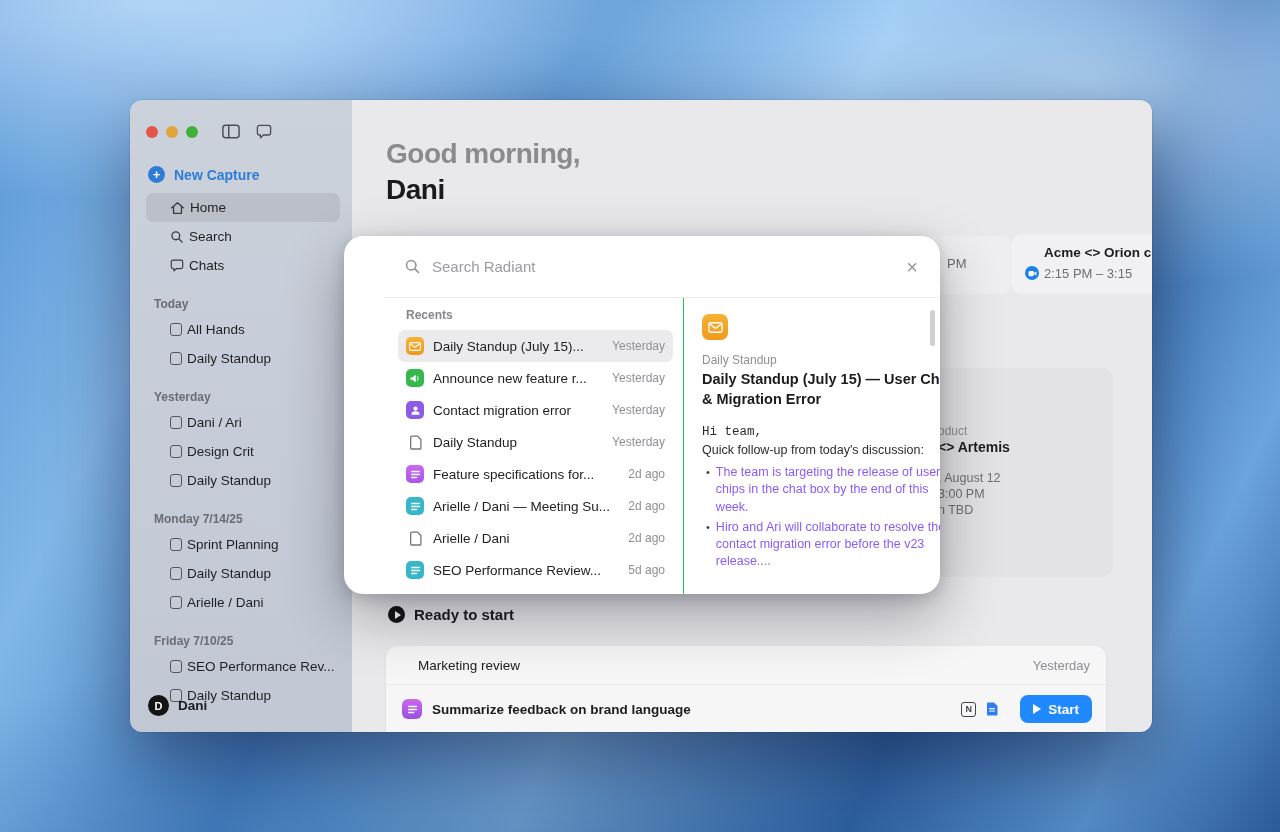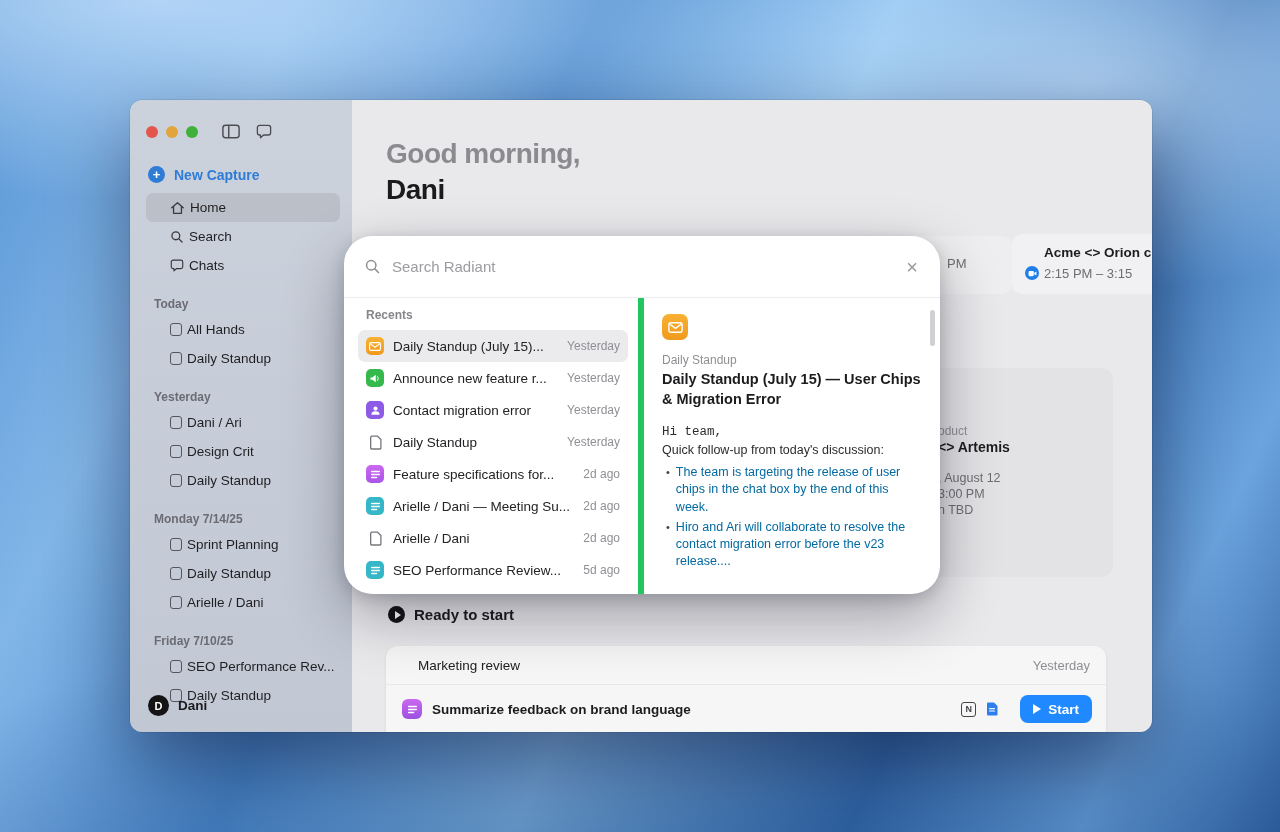--- a/index.html
+++ b/index.html
@@ -90,29 +90,30 @@
   .src-icons { display:flex; align-items:center; gap:10px; margin-right:12px; }
   .notion-box { width:15px; height:15px; border:1.5px solid #44444a; border-radius:3px; color:#44444a; font-size:9px; font-weight:700; display:flex; align-items:center; justify-content:center; }
   .start-btn {
     height:28px; padding:0 13px; border-radius:8px; background:#2089ff; color:#fff;
     font-size:13.5px; font-weight:600; display:flex; align-items:center; gap:7px; border:none; cursor:pointer;
   }
   .start-tri { width:0; height:0; border-left:8px solid #fff; border-top:5px solid transparent; border-bottom:5px solid transparent; }
   
   .modal {
     position:absolute; left:344px; top:236px; width:596px; height:358px;
-    background:#fff; border-radius:28px; overflow:hidden;
+    background:#fff; border-radius:19px; overflow:hidden;
     box-shadow:0 22px 60px rgba(0,0,20,.32), 0 4px 16px rgba(0,0,20,.16);
+    padding-left:40px;
   }
   .search-row { height:62px; display:flex; align-items:center; padding:0 20px; border-bottom:1px solid #ececee; }
   .search-input { flex:1; border:none; outline:none; background:transparent; font-family:inherit; font-size:15px; color:#1c1c1e; margin-left:11px; }
   .search-input::placeholder { color:#9b9ba1; }
   .close-btn { background:none; border:none; font-size:20px; color:#97979c; cursor:pointer; line-height:1; padding:2px; }
   .modal-body { display:flex; height:296px; }
-  .list-col { width:300px; flex:0 0 300px; padding:8px 10px 8px 14px; border-right:6px solid #22c55e; }
+  .list-col { width:300px; flex:0 0 300px; padding:8px 10px 8px 14px; border-right:1px solid #22c55e; }
   .recents-label { font-size:12px; font-weight:600; color:#86868b; margin:2px 0 8px 8px; }
   .recent-row {
     list-style:none; height:32px; display:flex; align-items:center; gap:9px;
     padding:0 8px; border-radius:7px; cursor:pointer;
   }
   .recent-row.sel { background:#ebebed; }
   .ric { width:18px; height:18px; border-radius:5px; display:flex; align-items:center; justify-content:center; flex:0 0 auto; }
   .ric-orange { background:linear-gradient(180deg,#f8b133,#f09a1d); }
   .ric-green  { background:#35b94e; }
   .ric-violet { background:#8d5be6; }
@@ -124,21 +125,21 @@
   .preview { flex:1; position:relative; padding:16px 20px 0 18px; overflow:hidden; }
   .pv-icon { width:26px; height:26px; border-radius:7px; background:linear-gradient(180deg,#f8b133,#f09a1d); display:flex; align-items:center; justify-content:center; }
   .pv-cat { font-size:12px; color:#8e8e93; margin:13px 0 3px; }
   .pv-title { font-size:14.5px; font-weight:700; color:#1c1c1e; line-height:1.35; width:262px; }
   .pv-p { font-size:12.5px; color:#2c2c2e; line-height:1.4; width:258px; }
   .pv-greet { margin-top:15px;font-family:Liberation Mono, monospace; }
   .pv-intro { margin-top:0; margin-bottom:5px; }
   .pv-bullets { margin-left:4px; }
   .pv-bullet { display:flex; gap:6px; margin-bottom:3px; width:256px; }
   .pv-bullet .bdot { color:#3c3c43; font-size:11px; line-height:1.6; }
-  .pv-bullet .btext { flex:1; font-size:12.5px; color:#0369a1; line-height:1.38; }
+  .pv-bullet .btext { flex:1; font-size:12.5px; color:#8b5cf6; line-height:1.38; }
   .scroll-thumb { position:absolute; right:5px; top:12px; width:5px; height:36px; border-radius:3px; background:#cfcfd4; }
 </style>
 </head>
 <body>
 
 <div class="stage">
   <div class="window">
 
     <aside class="sidebar">
       <div class="titlebar">

